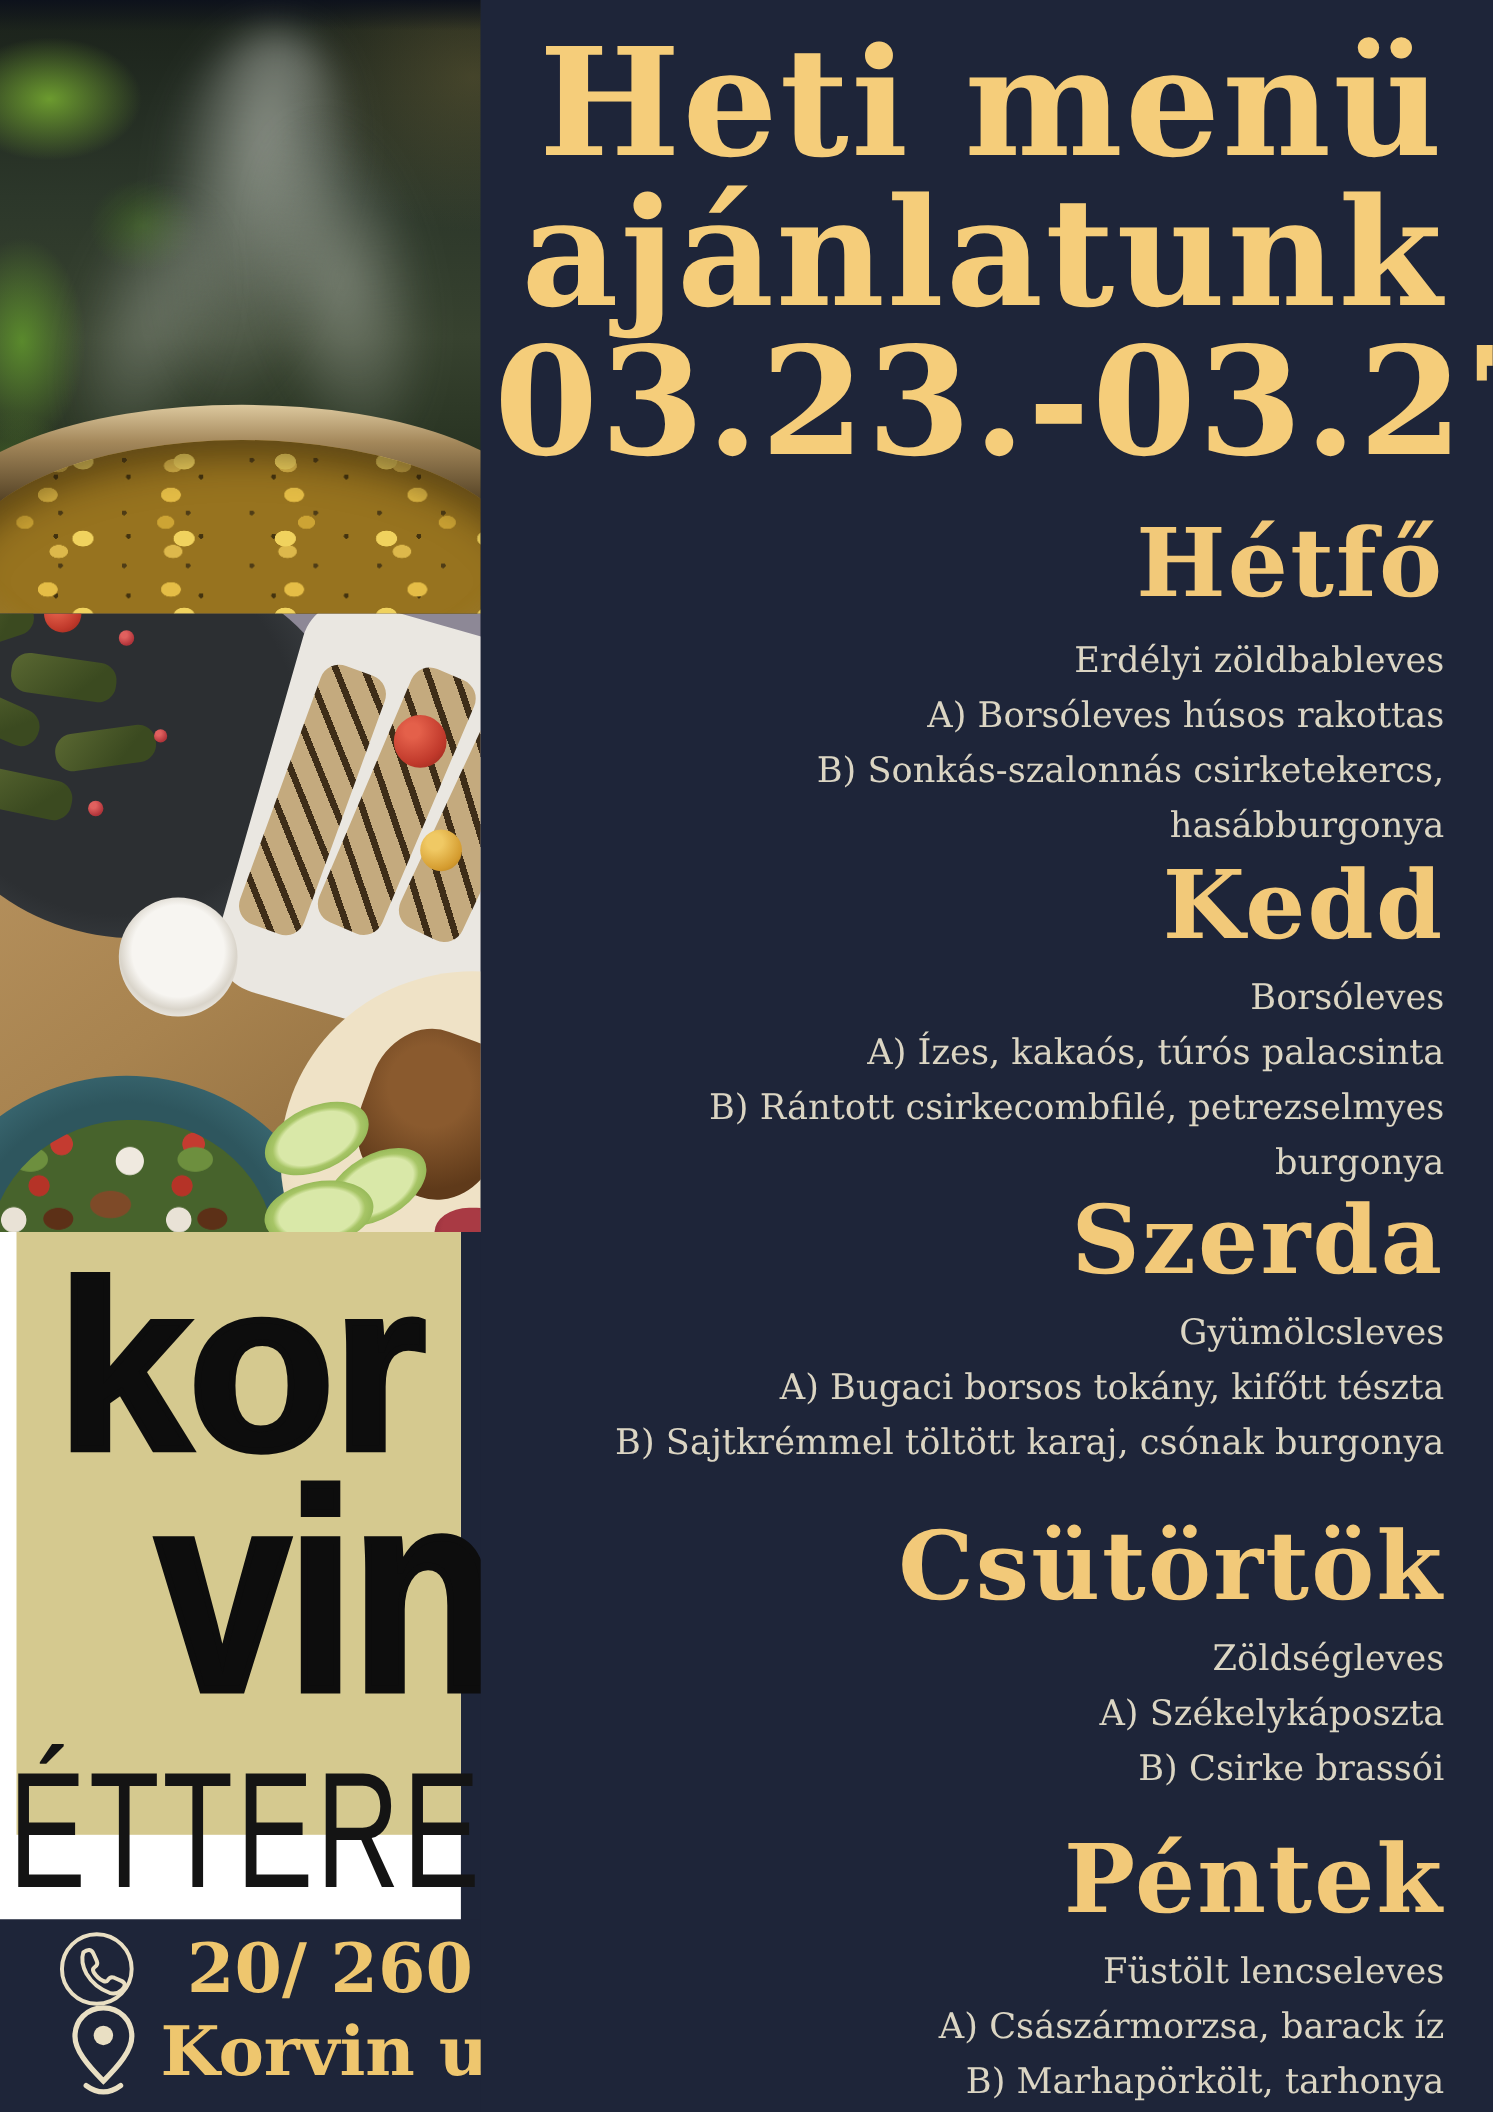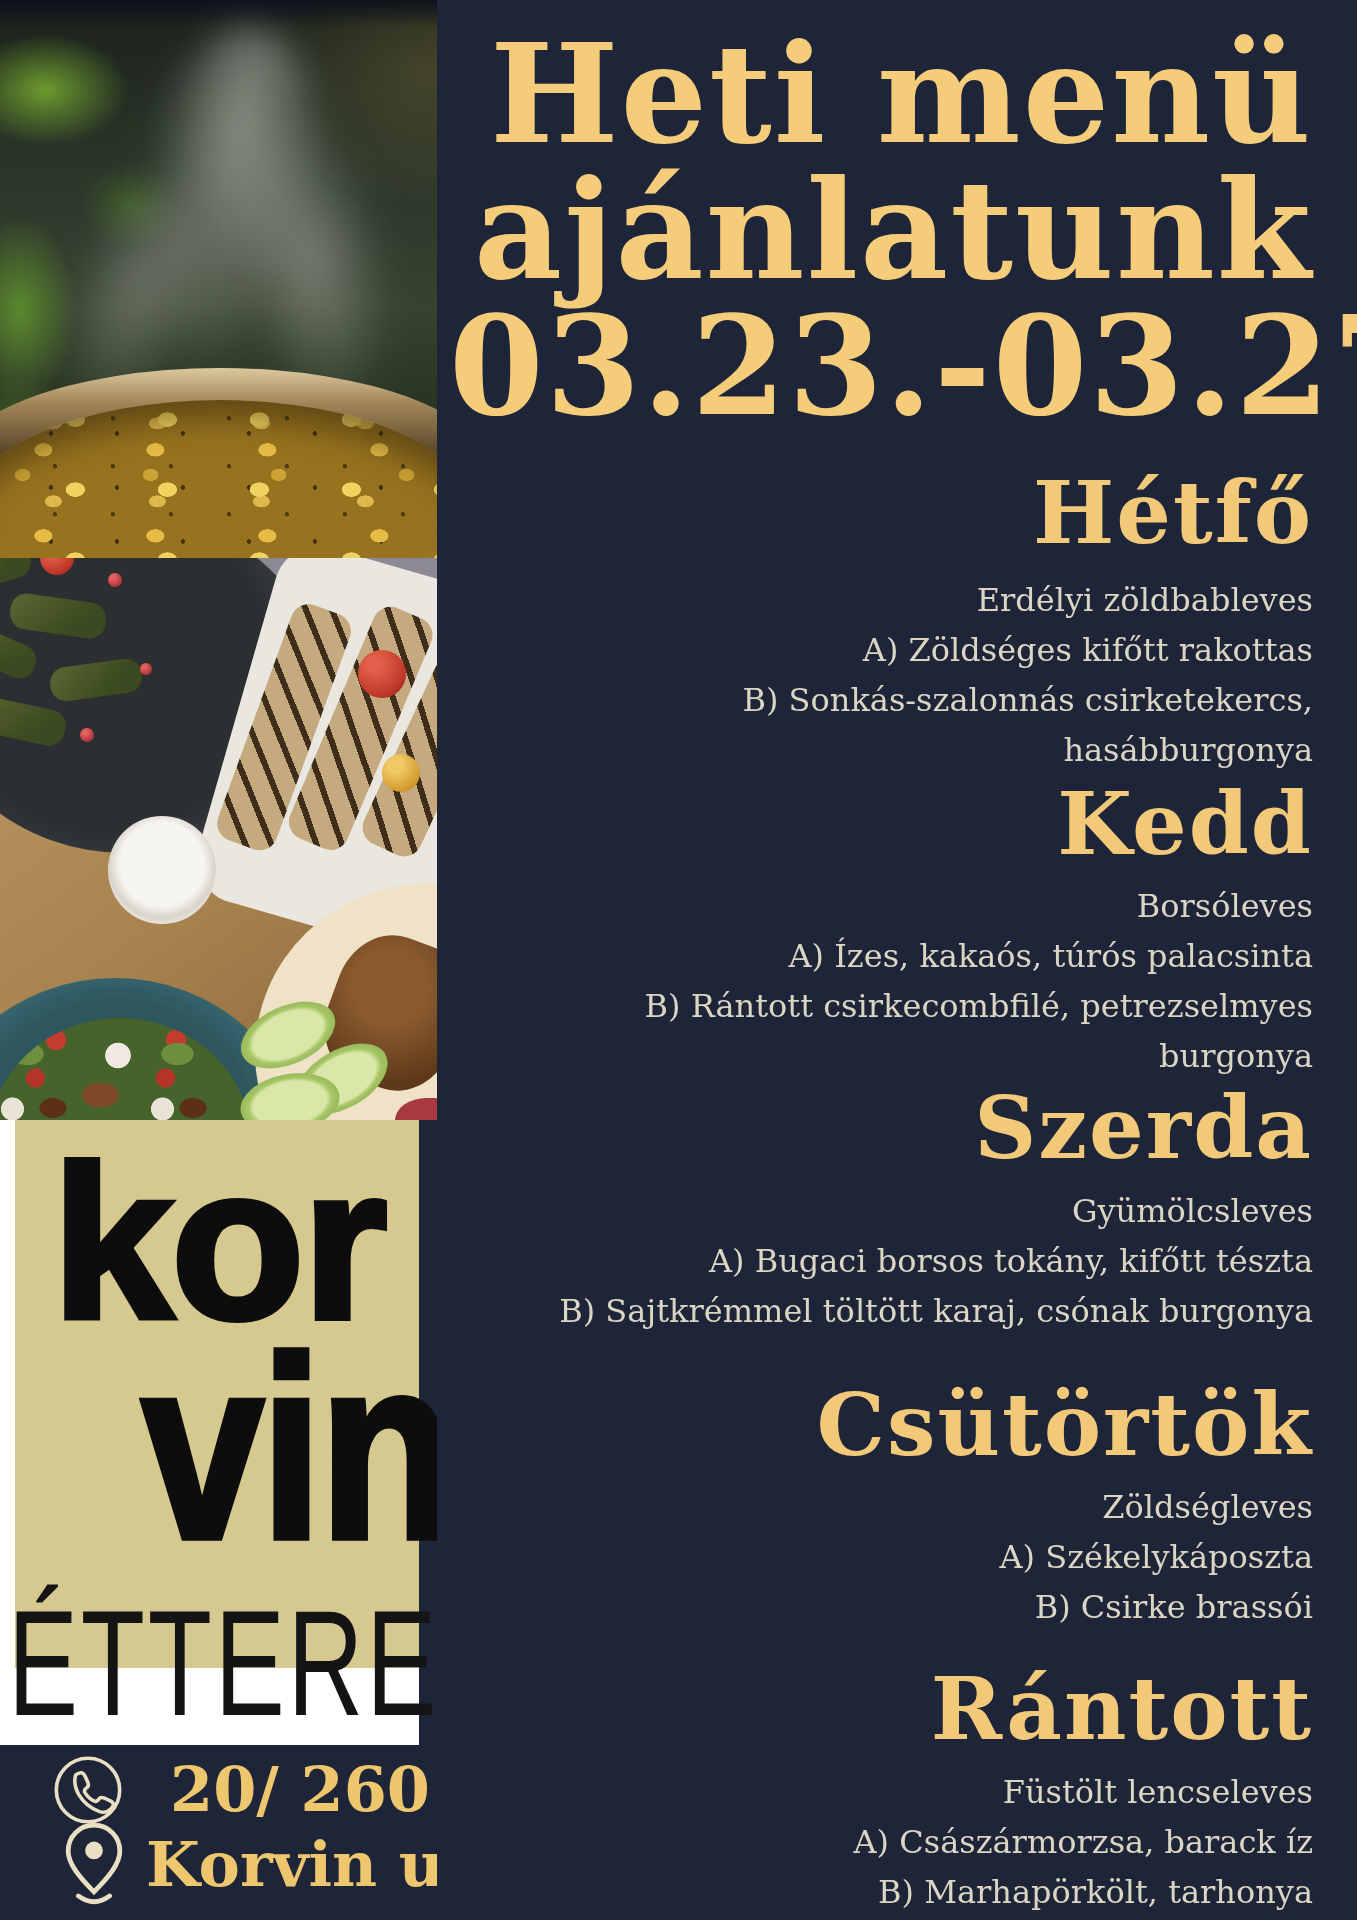--- a/index.html
+++ b/index.html
@@ -251,21 +251,21 @@
   <header id="poster-title">
     <div>Heti menü</div>
     <div>ajánlatunk</div>
     <div>03.23.-03.27.</div>
   </header>
   <div id="menu-days">
   <section class="day">
     <h2 class="day-name">Hétfő</h2>
     <div class="day-lines">
           <div class="menu-line">Erdélyi zöldbableves</div>
-          <div class="menu-line">A) Zöldséges kifőtt rakottas</div>
+          <div class="menu-line">A) Borsóleves húsos rakottas</div>
           <div class="menu-line">B) Sonkás-szalonnás csirketekercs,</div>
           <div class="menu-line">hasábburgonya</div>
         </div>
   </section>
 
   <section class="day">
     <h2 class="day-name">Kedd</h2>
     <div class="day-lines">
           <div class="menu-line">Borsóleves</div>
           <div class="menu-line">A) Ízes, kakaós, túrós palacsinta</div>
@@ -286,21 +286,21 @@
   <section class="day">
     <h2 class="day-name">Csütörtök</h2>
     <div class="day-lines">
           <div class="menu-line">Zöldségleves</div>
           <div class="menu-line">A) Székelykáposzta</div>
           <div class="menu-line">B) Csirke brassói</div>
         </div>
   </section>
 
   <section class="day">
-    <h2 class="day-name">Rántott</h2>
+    <h2 class="day-name">Péntek</h2>
     <div class="day-lines">
           <div class="menu-line">Füstölt lencseleves</div>
           <div class="menu-line">A) Császármorzsa, barack íz</div>
           <div class="menu-line">B) Marhapörkölt, tarhonya</div>
         </div>
   </section>
 </div>
 </main>
 
 </body></html>

